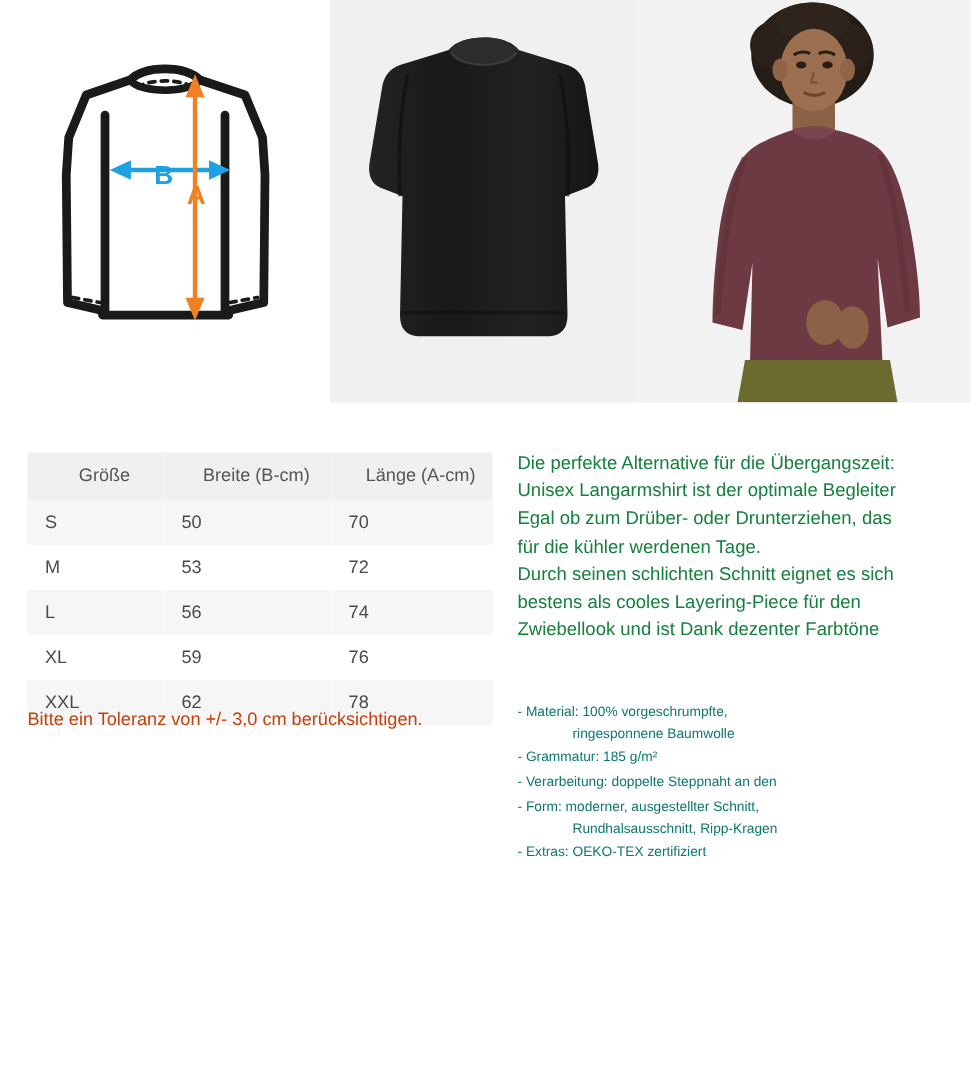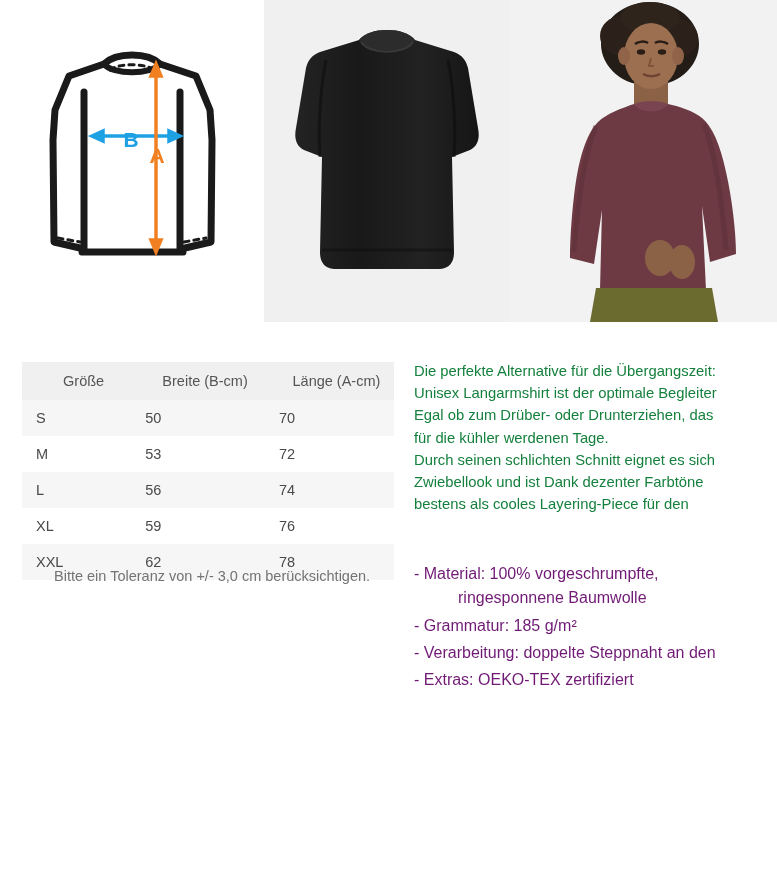--- a/index.html
+++ b/index.html
@@ -74,44 +74,43 @@
   .size-table tr.even td { background: #ffffff; }
   .col-groesse { width: 106px; }
   .col-breite  { width: 136px; }
   .col-laenge  { width: 130px; }
 
   .tolerance {
     position: absolute;
     left: 22px;
     top: 246px;
     font-size: 14.5px;
-    color: #737373;
-    margin-left: 32px;
+    color: #c2410c;
   }
 
   
   .desc {
     position: absolute;
     left: 414px;
     top: 38px;
     width: 352px;
     font-size: 14.8px;
     line-height: 1.5;
     color: #15803d;
   }
   .desc p { margin: 0; }
 
   .specs {
     position: absolute;
     left: 414px;
     top: 240px;
     width: 352px;
-    font-size: 16px;
+    font-size: 11px;
     line-height: 1.52;
-    color: #701a75;
+    color: #0f766e;
   }
   .specs .spec-line { margin: 0 0 3px 0; }
   .specs .indent { display: block; padding-left: 44px; }
 </style>
 </head>
 <body>
 
 <div class="image-strip">
 
   <div class="img-cell cell-1">
@@ -276,33 +275,37 @@
   </table>
 
   <div class="tolerance">Bitte ein Toleranz von +/- 3,0 cm berücksichtigen.</div>
 
   <div class="desc">
     <p>Die perfekte Alternative für die Übergangszeit:</p>
     <p>Unisex Langarmshirt ist der optimale Begleiter</p>
     <p>Egal ob zum Drüber- oder Drunterziehen, das</p>
     <p>für die kühler werdenen Tage.</p>
     <p>Durch seinen schlichten Schnitt eignet es sich</p>
+    <p>bestens als cooles Layering-Piece für den</p>
     <p>Zwiebellook und ist Dank dezenter Farbtöne</p>
-    <p>bestens als cooles Layering-Piece für den</p>
   </div>
 
   <div class="specs">
     <div class="spec-line">
       <span>- Material: 100% vorgeschrumpfte,</span>
       <span class="indent">ringesponnene Baumwolle</span>
     </div>
     <div class="spec-line">
       <span>- Grammatur: 185 g/m²</span>
     </div>
     <div class="spec-line">
       <span>- Verarbeitung: doppelte Steppnaht an den</span>
     </div>
     <div class="spec-line">
+      <span>- Form: moderner, ausgestellter Schnitt,</span>
+      <span class="indent">Rundhalsausschnitt, Ripp-Kragen</span>
+    </div>
+    <div class="spec-line">
       <span>- Extras: OEKO-TEX zertifiziert</span>
     </div>
   </div>
 
 </div>
 
 </body></html>

